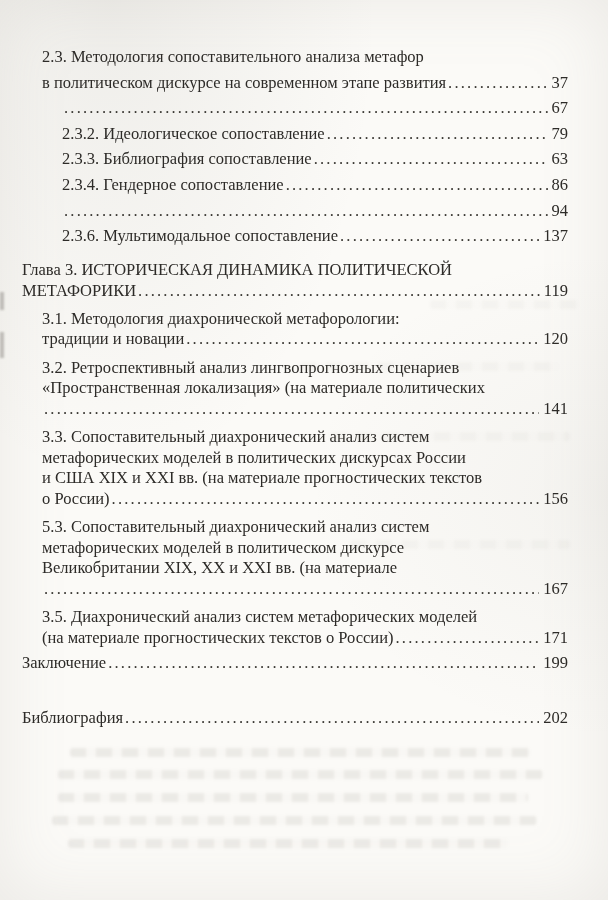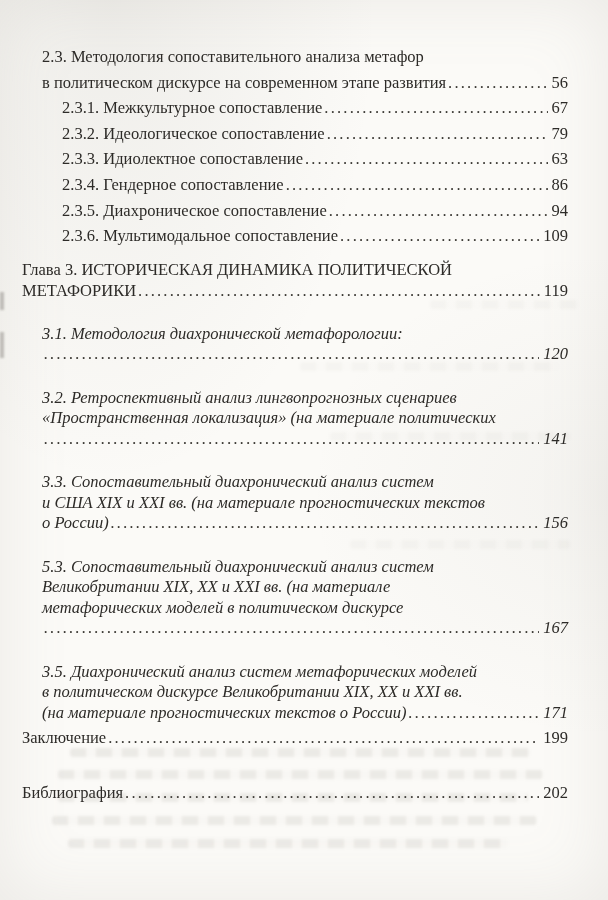--- a/index.html
+++ b/index.html
@@ -24,21 +24,21 @@
   }
   .content {
     position:absolute;
     left:22px; right:40px; top:44px;
   }
   .sec2 { line-height:25.6px; }
   .sec3 { margin-top:10px; }
   .e.lvl1 { margin-left:20px; }
   .e.lvl2 { margin-left:40px; }
   .e.ch   { line-height:21px; }
-  .sec3 .e.lvl1 { line-height:20.5px; margin-top:23px;font-style:italic; }
+  .sec3 .e.lvl1 { line-height:20.5px; margin-top:8px; }
   .e.concl { line-height:21px; margin-top:4px; }
   .e.bib   { line-height:21px; margin-top:34px; }
   .tl { display:flex; align-items:flex-end; }
   .t  { white-space:nowrap; }
   .leader {
     flex:1 1 auto;
     min-width:0;
     overflow:hidden;
     white-space:nowrap;
     letter-spacing:2.2px;
@@ -68,83 +68,82 @@
   <div class="content">
 
     <div class="sec2">
       <div class="e lvl1">
         <div class="tl">
             <span class="t">2.3. Методология сопоставительного анализа метафор</span>
           </div>
         <div class="tl">
             <span class="t">в политическом дискурсе на современном этапе развития</span>
             <span class="leader">................................................................................................................................................................</span>
-            <span class="pgnum">56</span>
-          </div>
-      </div>
-      <div class="e lvl2">
-        <div class="tl">
-            <span class="t">2.3.1. Межкультурное сопоставление</span>
+            <span class="pgnum">37</span>
+          </div>
+      </div>
+      <div class="e lvl2">
+        <div class="tl">
             <span class="leader">................................................................................................................................................................</span>
             <span class="pgnum">67</span>
           </div>
       </div>
       <div class="e lvl2">
         <div class="tl">
             <span class="t">2.3.2. Идеологическое сопоставление</span>
             <span class="leader">................................................................................................................................................................</span>
             <span class="pgnum">79</span>
           </div>
       </div>
       <div class="e lvl2">
         <div class="tl">
-            <span class="t">2.3.3. Идиолектное сопоставление</span>
+            <span class="t">2.3.3. Библиография сопоставление</span>
             <span class="leader">................................................................................................................................................................</span>
             <span class="pgnum">63</span>
           </div>
       </div>
       <div class="e lvl2">
         <div class="tl">
             <span class="t">2.3.4. Гендерное сопоставление</span>
             <span class="leader">................................................................................................................................................................</span>
             <span class="pgnum">86</span>
           </div>
       </div>
       <div class="e lvl2">
         <div class="tl">
-            <span class="t">2.3.5. Диахроническое сопоставление</span>
             <span class="leader">................................................................................................................................................................</span>
             <span class="pgnum">94</span>
           </div>
       </div>
       <div class="e lvl2">
         <div class="tl">
             <span class="t">2.3.6. Мультимодальное сопоставление</span>
             <span class="leader">................................................................................................................................................................</span>
-            <span class="pgnum">109</span>
+            <span class="pgnum">137</span>
           </div>
       </div>
     </div>
 
     <div class="sec3">
       <div class="e ch">
         <div class="tl">
             <span class="t">Глава 3. ИСТОРИЧЕСКАЯ ДИНАМИКА ПОЛИТИЧЕСКОЙ</span>
           </div>
         <div class="tl">
             <span class="t">МЕТАФОРИКИ</span>
             <span class="leader">................................................................................................................................................................</span>
             <span class="pgnum">119</span>
           </div>
       </div>
       <div class="e lvl1">
         <div class="tl">
             <span class="t">3.1. Методология диахронической метафорологии:</span>
           </div>
         <div class="tl">
+            <span class="t">традиции и новации</span>
             <span class="leader">................................................................................................................................................................</span>
             <span class="pgnum">120</span>
           </div>
       </div>
       <div class="e lvl1">
         <div class="tl">
             <span class="t">3.2. Ретроспективный анализ лингвопрогнозных сценариев</span>
           </div>
         <div class="tl">
             <span class="t">«Пространственная локализация» (на материале политических</span>
@@ -152,49 +151,49 @@
         <div class="tl">
             <span class="leader">................................................................................................................................................................</span>
             <span class="pgnum">141</span>
           </div>
       </div>
       <div class="e lvl1">
         <div class="tl">
             <span class="t">3.3. Сопоставительный диахронический анализ систем</span>
           </div>
         <div class="tl">
+            <span class="t">метафорических моделей в политических дискурсах России</span>
+          </div>
+        <div class="tl">
             <span class="t">и США XIX и XXI вв. (на материале прогностических текстов</span>
           </div>
         <div class="tl">
             <span class="t">о России)</span>
             <span class="leader">................................................................................................................................................................</span>
             <span class="pgnum">156</span>
           </div>
       </div>
       <div class="e lvl1">
         <div class="tl">
             <span class="t">5.3. Сопоставительный диахронический анализ систем</span>
           </div>
         <div class="tl">
+            <span class="t">метафорических моделей в политическом дискурсе</span>
+          </div>
+        <div class="tl">
             <span class="t">Великобритании XIX, XX и XXI вв. (на материале</span>
           </div>
         <div class="tl">
-            <span class="t">метафорических моделей в политическом дискурсе</span>
-          </div>
-        <div class="tl">
             <span class="leader">................................................................................................................................................................</span>
             <span class="pgnum">167</span>
           </div>
       </div>
       <div class="e lvl1">
         <div class="tl">
             <span class="t">3.5. Диахронический анализ систем метафорических моделей</span>
-          </div>
-        <div class="tl">
-            <span class="t">в политическом дискурсе Великобритании XIX, XX и XXI вв.</span>
           </div>
         <div class="tl">
             <span class="t">(на материале прогностических текстов о России)</span>
             <span class="leader">................................................................................................................................................................</span>
             <span class="pgnum">171</span>
           </div>
       </div>
     </div>
 
     <div class="e concl">

